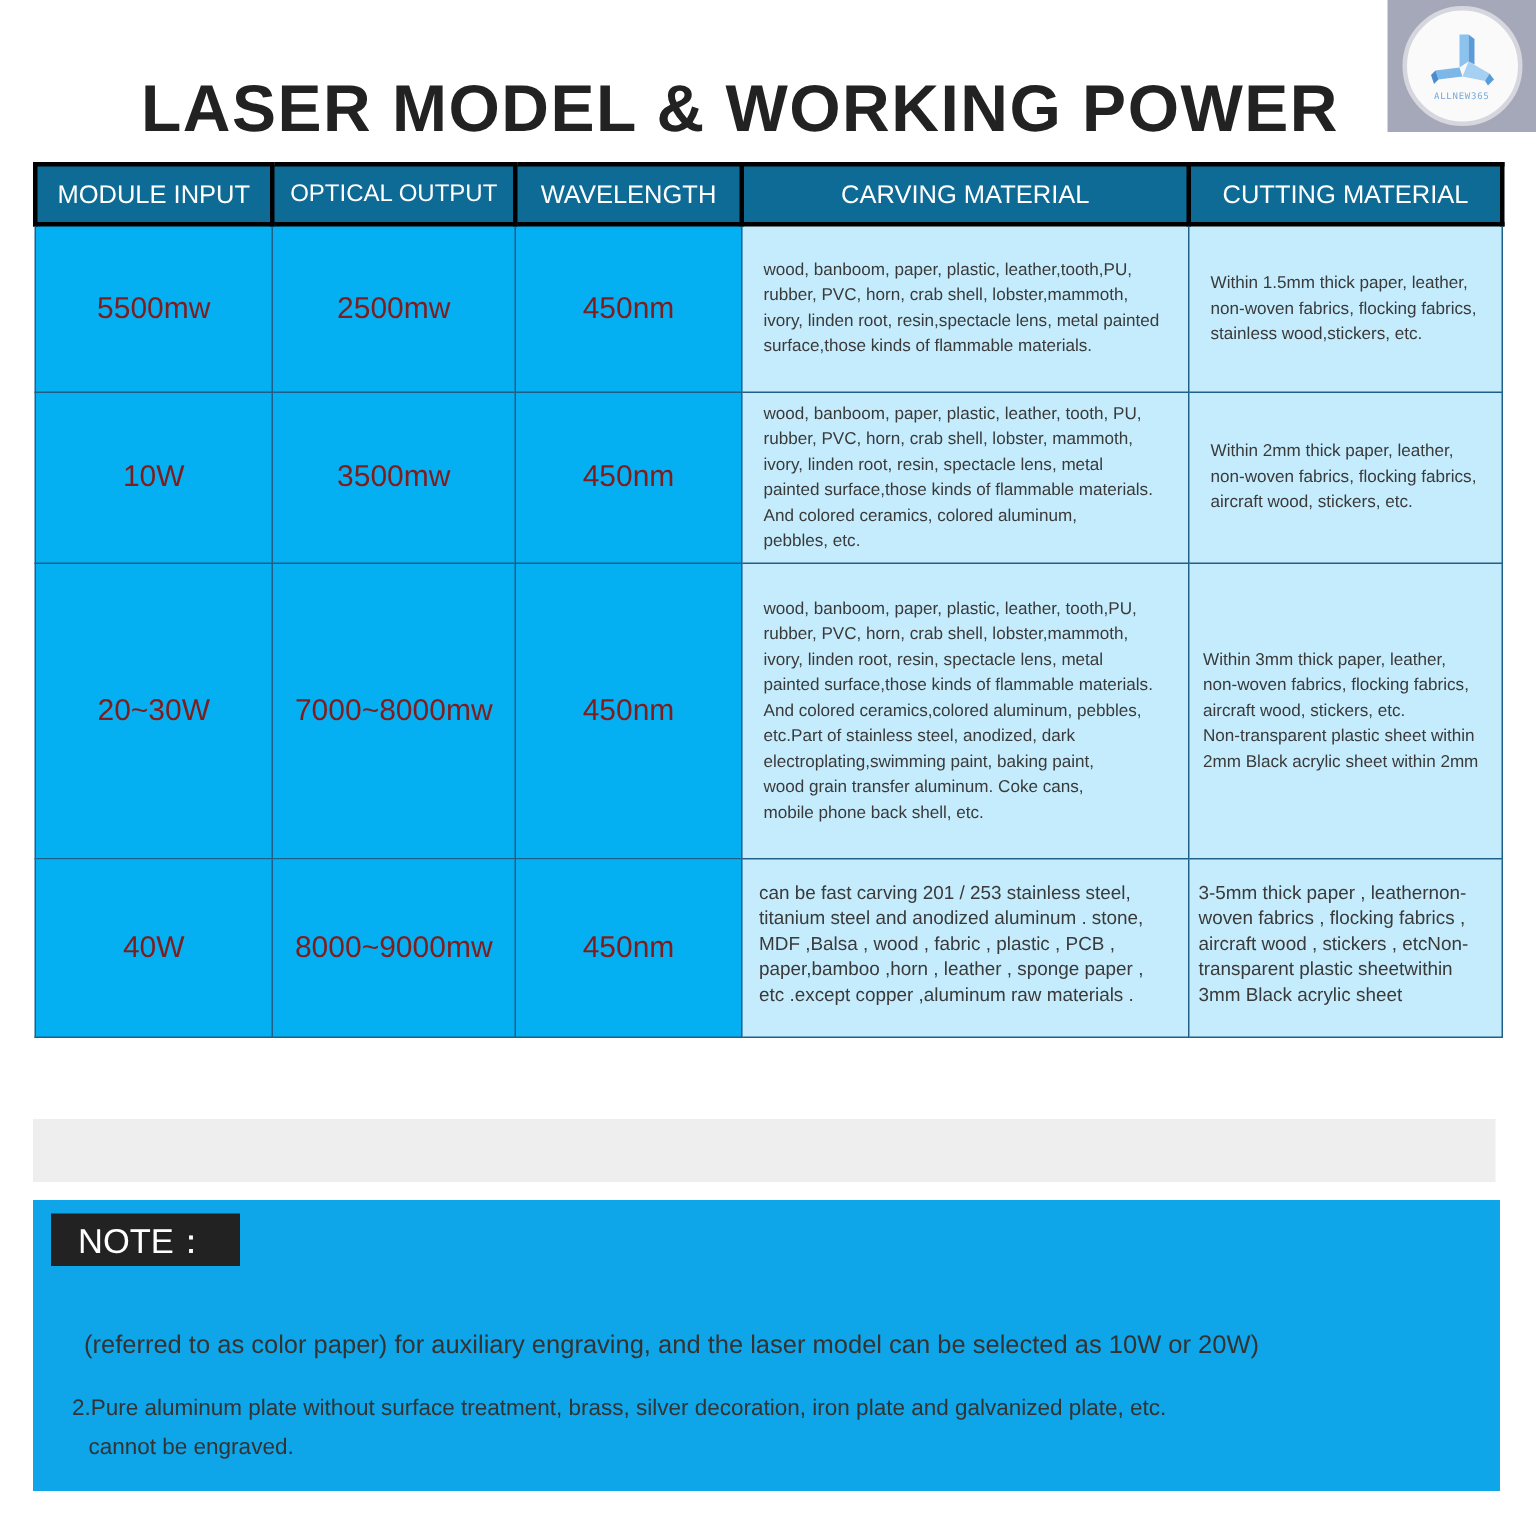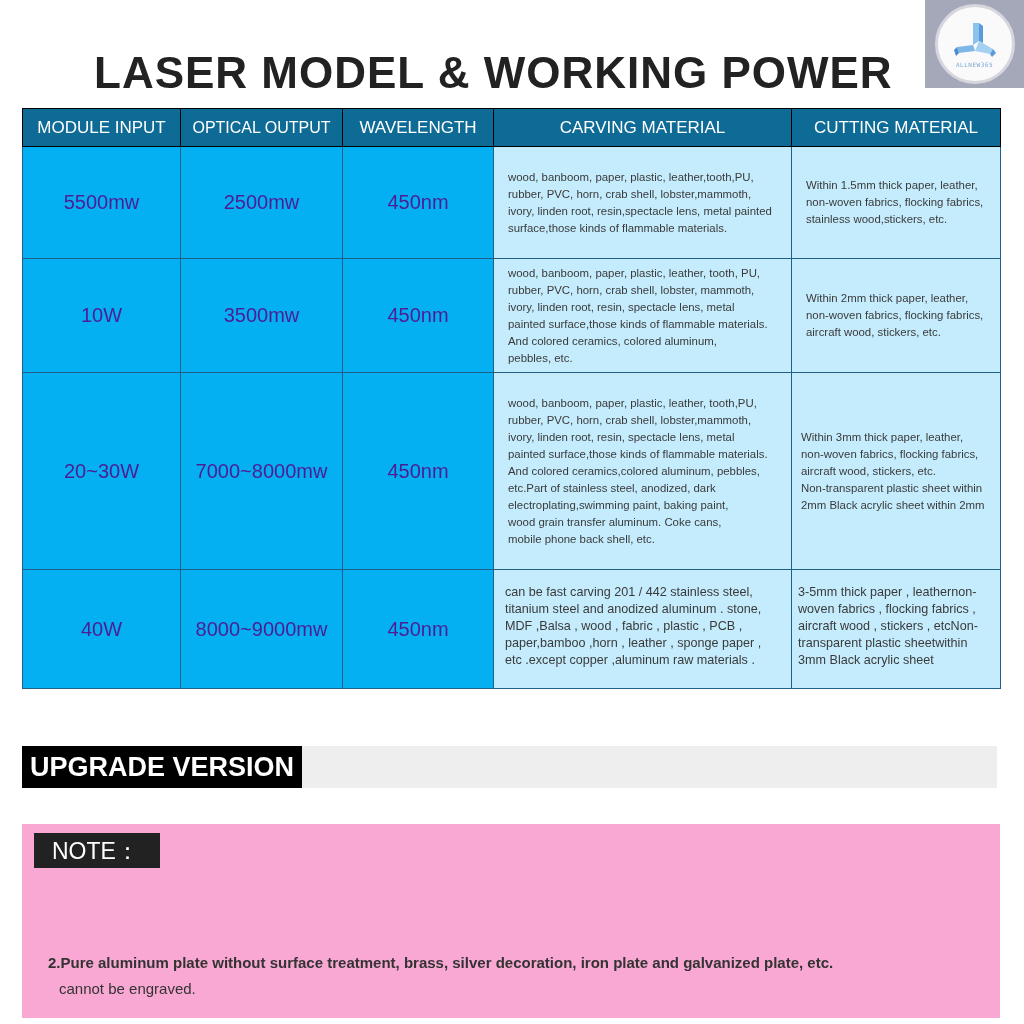--- a/index.html
+++ b/index.html
@@ -22,54 +22,54 @@
     display: flex; flex-direction: column; align-items: center; justify-content: center;
   }
   .logo-text { font-family: "DejaVu Sans Mono", monospace; font-size: 6px; color: #7aa8d6; margin-top: 2px; letter-spacing: 0.5px; }
 
   table.spec {
     position: absolute; left: 22px; top: 108px; width: 978px;
     border-collapse: collapse; table-layout: fixed;
   }
   table.spec th {
     background: #0e6b96; color: #ffffff; font-weight: normal;
-    font-size: 17px; height: 37px; padding: 0; border: 1px solid #000000;
+    font-size: 17px; height: 37px; padding: 0; border: 3px solid #000000;
     white-space: nowrap; text-align: center;
   }
   table.spec td { border: 1px solid #1f5f88; padding: 0; vertical-align: middle; }
-  td.blue { background: #05b0f2; color: #4c1d95; font-size: 20px; text-align: center; }
+  td.blue { background: #05b0f2; color: #7f1d1d; font-size: 20px; text-align: center; }
   td.light { background: #c4ecfd; color: #3a3a3a; font-size: 11.4px; line-height: 17px; text-align: left; }
   td.light .txt { padding-left: 14px; padding-right: 6px; }
   td.light.cut .txt { padding-left: 14px; }
   td.light.big { font-size: 12.6px; }
 
   .upgrade {
     position: absolute; left: 22px; top: 746px; width: 975px; height: 42px; background: #eeeeee;
   }
   .upgrade-badge {
     position: absolute; left: 0; top: 0; width: 272px; height: 42px; background: #000000;
     color: #ffffff; font-weight: bold; font-size: 27px; line-height: 42px; padding-left: 8px;
     white-space: nowrap;
   }
   .upgrade-text {
     position: absolute; left: 281px; top: 0; height: 42px; line-height: 48px;
     font-size: 19.5px; color: #1a1a1a; white-space: nowrap;
   }
   .note-panel {
-    position: absolute; left: 22px; top: 800px; width: 978px; height: 194px; background: #f9a8d4; margin-top: 24px;
+    position: absolute; left: 22px; top: 800px; width: 978px; height: 194px; background: #0ea5e9;
   }
   .note-badge {
     position: absolute; left: 12px; top: 9px; width: 126px; height: 35px; background: #222222;
     color: #ffffff; font-size: 23px; line-height: 37px; padding-left: 18px; box-sizing: border-box;
     white-space: nowrap;
   }
   .note-line { position: absolute; color: #333333; white-space: nowrap; }
   .n1a { left: 12px; top: 61px; font-size: 17px; }
   .n1b { left: 34px; top: 87px; font-size: 17px; }
-  .n2a { left: 26px; top: 130px; font-size: 15px; font-weight: bold; }
+  .n2a { left: 26px; top: 130px; font-size: 15px; }
   .n2b { left: 37px; top: 156px; font-size: 15px; }
 </style>
 </head>
 <body>
 
 <div class="title">LASER MODEL &amp; WORKING POWER</div>
 
 <div class="logo">
   <div class="logo-circle">
     <svg width="44" height="38" viewBox="0 0 44 38">
@@ -174,41 +174,41 @@
         </div>
       </td>
     </tr>
 
     <tr style="height:119px">
       <td class="blue"><span>40W</span></td>
       <td class="blue"><span>8000~9000mw</span></td>
       <td class="blue"><span>450nm</span></td>
       <td class="light big" style="vertical-align:top">
         <div class="txt" style="padding-left:11px; padding-top:14px">
-          <div>can be fast carving 201 / 442 stainless steel,</div>
+          <div>can be fast carving 201 / 253 stainless steel,</div>
           <div>titanium steel and anodized aluminum . stone,</div>
           <div>MDF ,Balsa , wood , fabric , plastic , PCB ,</div>
           <div>paper,bamboo ,horn , leather , sponge paper ,</div>
           <div>etc .except copper ,aluminum raw materials .</div>
         </div>
       </td>
       <td class="light cut big" style="vertical-align:top">
         <div class="txt" style="padding-left:6px; padding-top:14px">
           <div>3-5mm thick paper , leathernon-</div>
           <div>woven fabrics , flocking fabrics ,</div>
           <div>aircraft wood , stickers , etcNon-</div>
           <div>transparent plastic sheetwithin</div>
           <div>3mm Black acrylic sheet</div>
         </div>
       </td>
     </tr>
   </tbody>
 </table>
 
 <div class="upgrade">
-  <div class="upgrade-badge">UPGRADE VERSION</div>
 </div>
 
 <div class="note-panel">
   <div class="note-badge">NOTE：</div>
+  <div class="note-line n1b">(referred to as color paper) for auxiliary engraving, and the laser model can be selected as 10W or 20W)</div>
   <div class="note-line n2a">2.Pure aluminum plate without surface treatment, brass, silver decoration, iron plate and galvanized plate, etc.</div>
   <div class="note-line n2b">cannot be engraved.</div>
 </div>
 
 </body></html>

